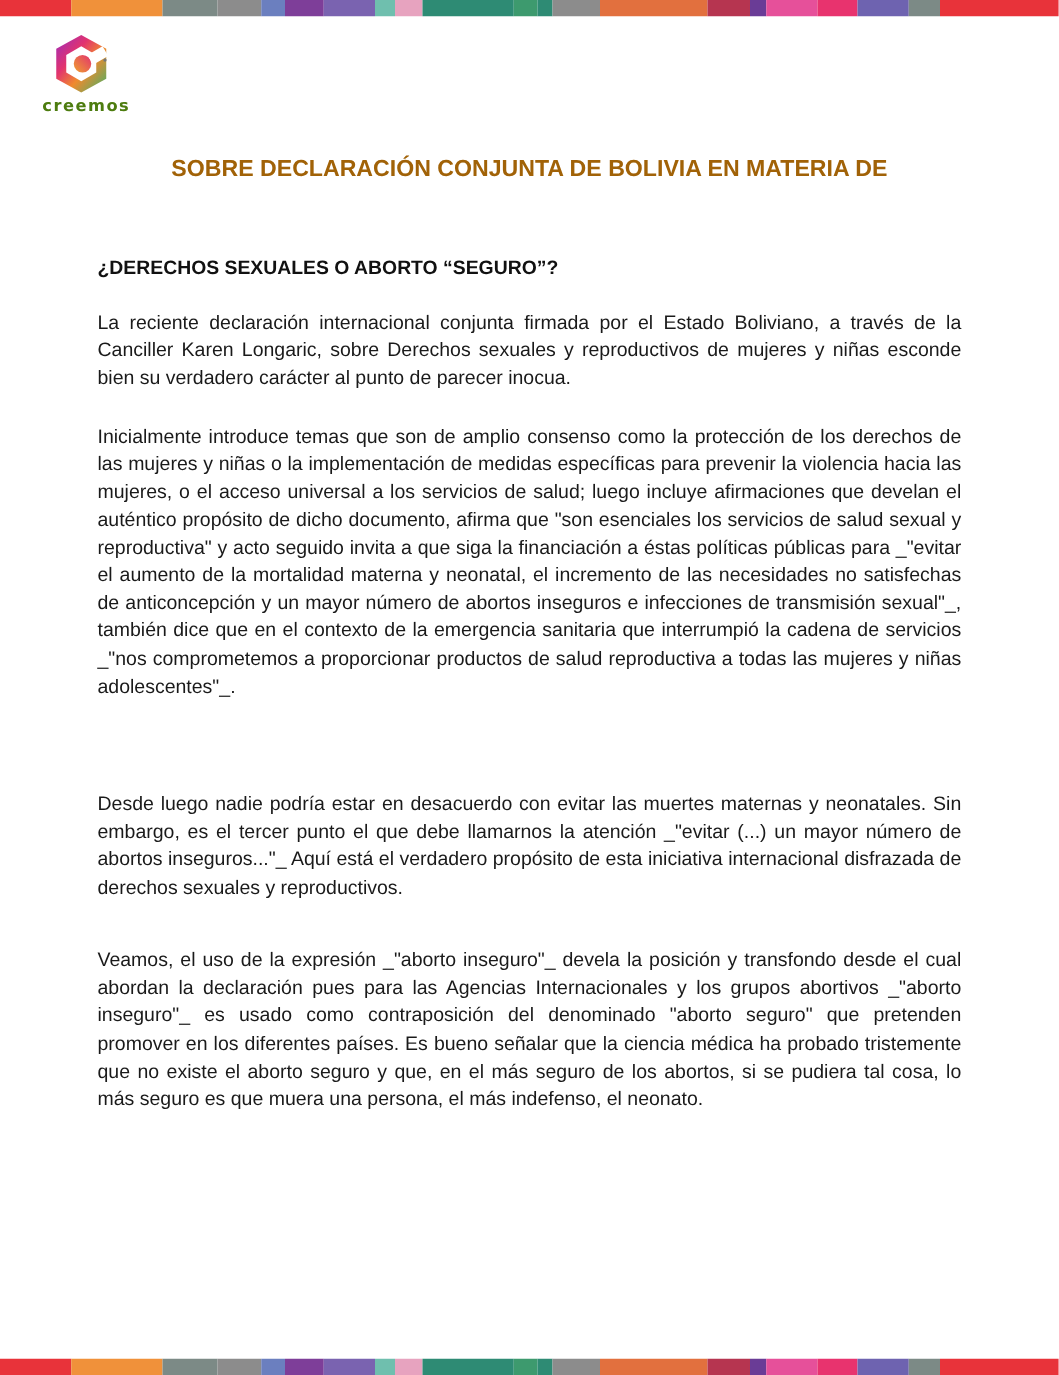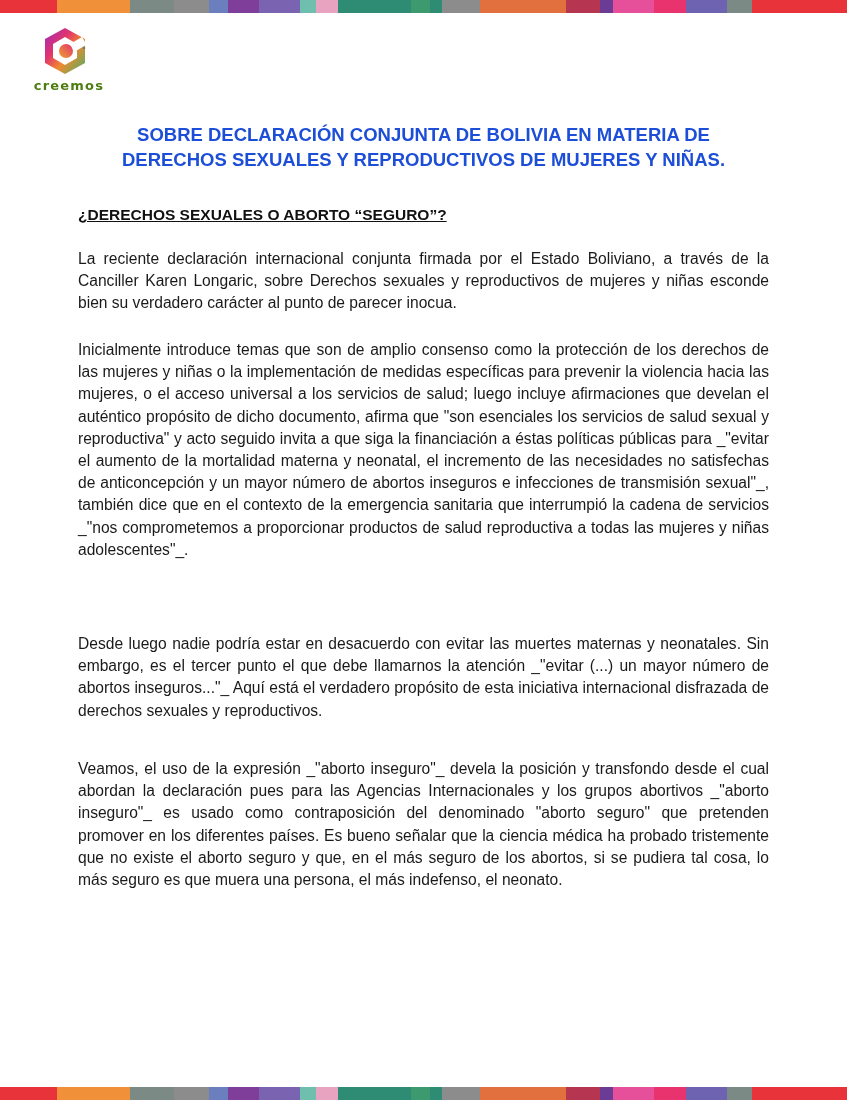--- a/index.html
+++ b/index.html
@@ -15,25 +15,25 @@
   .stripe .seg { height:100%; }
   .logo { position:absolute; left:30px; top:26px; width:80px; height:72px; }
   .logo-mark { position:absolute; left:12px; top:0; width:46px; height:50px; }
   .logo-text {
     position:absolute; left:0; top:52px; width:78px; text-align:center;
     font-family:"DejaVu Sans", sans-serif; font-weight:bold; font-size:13px;
     letter-spacing:1.2px; color:#4d7c0f;
   }
   .title {
     position:absolute; left:90px; top:122px; width:667px; text-align:center;
-    font-weight:bold; font-size:18.5px; line-height:25px; color:#1d4ed8;
+    font-weight:bold; font-size:18.5px; line-height:25px; color:#a16207;
   }
   .subtitle {
     position:absolute; left:78px; top:206px;
-    font-weight:bold; font-size:15.5px; text-decoration:underline; color:#111;
+    font-weight:bold; font-size:15.5px; color:#111;
   }
   .body { position:absolute; left:78px; width:691px; }
   .body p {
     margin:0; font-size:15.6px; line-height:22.2px; text-align:justify;
     color:#1a1a1a;
   }
   #p1 { top:248px; }
   #p2 { top:339px; }
   #p3 { top:633px; }
   #p4 { top:758px; }
@@ -83,21 +83,20 @@
     <polygon points="23,11 35,18 35,32 23,39 11,32 11,18" fill="#ffffff"></polygon>
     <circle cx="24" cy="25" r="7" fill="url(#lg2)"></circle>
     <rect x="29" y="14" width="14" height="9" fill="#ffffff" transform="rotate(-30 36 18)"></rect>
     <circle cx="42" cy="22" r="1.3" fill="#777"></circle>
   </svg>
   <div class="logo-text">creemos</div>
 </div>
 
 <div class="title">
   <div>SOBRE DECLARACIÓN CONJUNTA DE BOLIVIA EN MATERIA DE</div>
-  <div>DERECHOS SEXUALES Y REPRODUCTIVOS DE MUJERES Y NIÑAS.</div>
 </div>
 
 <div class="subtitle">¿DERECHOS SEXUALES O ABORTO “SEGURO”?</div>
 
 <div class="body" id="p1">
   <p>La reciente declaración internacional conjunta firmada por el Estado Boliviano, a través de la Canciller Karen Longaric, sobre Derechos sexuales y reproductivos de mujeres y niñas esconde bien su verdadero carácter al punto de parecer inocua.</p>
 </div>
 <div class="body" id="p2">
   <p>Inicialmente introduce temas que son de amplio consenso como la protección de los derechos de las mujeres y niñas o la implementación de medidas específicas para prevenir la violencia hacia las mujeres, o el acceso universal a los servicios de salud; luego incluye afirmaciones que develan el auténtico propósito de dicho documento, afirma que "son esenciales los servicios de salud sexual y reproductiva" y acto seguido invita a que siga la financiación a éstas políticas públicas para _"evitar el aumento de la mortalidad materna y neonatal, el incremento de las necesidades no satisfechas de anticoncepción y un mayor número de abortos inseguros e infecciones de transmisión sexual"_, también dice que en el contexto de la emergencia sanitaria que interrumpió la cadena de servicios _"nos comprometemos a proporcionar productos de salud reproductiva a todas las mujeres y niñas adolescentes"_.</p>
 </div>

